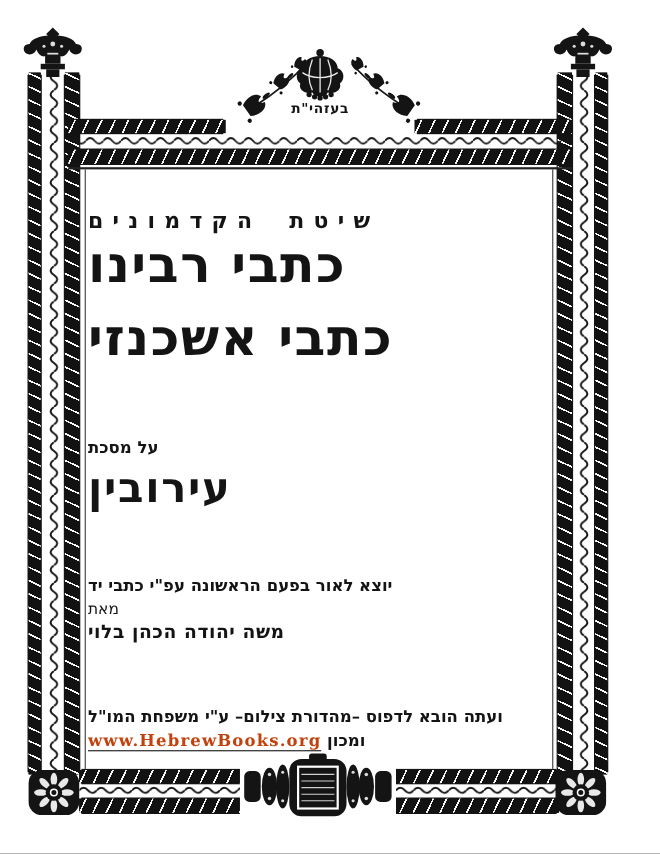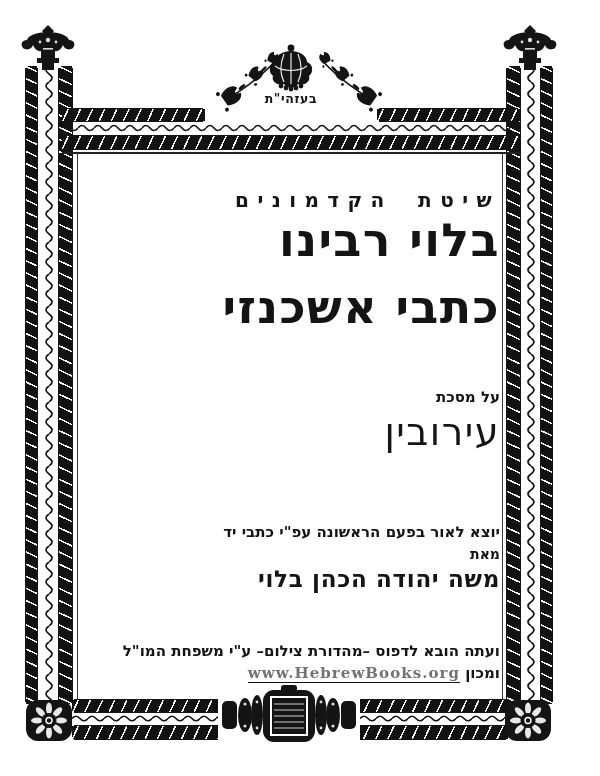--- a/index.html
+++ b/index.html
@@ -19,34 +19,34 @@
     box-shadow:0 -3px 0 -2px #141414, 0 3px 0 -2px #141414;
   }
   .vband{
     position:absolute;top:0;height:100%;background-color:#121212;
     background-image:repeating-linear-gradient(25deg,#121212 0 5px,#f7f7f7 5px 6.5px,#121212 6.5px 11px);
     box-shadow:-3px 0 0 -2px #141414, 3px 0 0 -2px #141414;
   }
   .thinline{position:absolute;background:#222;}
 
   
-  .textblock{position:absolute;left:80px;width:420px;text-align:right;}
+  .textblock{position:absolute;left:80px;width:420px;text-align:left;}
   .blessing{position:absolute;left:62px;width:458px;top:91px;text-align:center;
     font-size:12.5px;font-weight:700;letter-spacing:.05em;}
   .series{font-size:20px;font-weight:700;letter-spacing:.42em;word-spacing:.5em;}
   .bigtitle{font-size:46px;font-weight:700;line-height:1.16;letter-spacing:.03em;}
   .gap-top{margin-top:14px;}
   .small-label{font-size:15px;font-weight:700;}
-  .tractate{font-size:38px;font-weight:400;margin-top:4px;letter-spacing:.04em;}
+  .tractate{font-size:38px;font-weight:700;margin-top:4px;letter-spacing:.04em;}
   .pub{font-size:15px;font-weight:700;line-height:1.4;}
-  .byline{font-size:14px;font-weight:700;margin-top:3px;}
-  .author{font-size:23px;font-weight:700;margin-top:3px;letter-spacing:.03em;}
+  .byline{font-size:14px;font-weight:400;margin-top:3px;}
+  .author{font-size:17px;font-weight:700;margin-top:3px;letter-spacing:.03em;}
   .reprint{font-size:15px;font-weight:700;}
   .website-line{font-size:15px;font-weight:700;margin-top:4px;}
-  .url{color:#737373;text-decoration:none;border-bottom:1.6px solid #141414;
+  .url{color:#c2410c;text-decoration:none;border-bottom:1.6px solid #141414;
     letter-spacing:.07em;font-family:"DejaVu Serif","Liberation Serif",serif;}
   .spray-right{transform:scaleX(-1);}
 </style>
 </head>
 <body>
 
 <div class="page">
 
   <svg class="abs" style="left:19px;top:24px;" width="58" height="46" viewBox="0 0 58 46">
     <g class="ink">
@@ -209,25 +209,25 @@
     <rect width="458" height="12" fill="url(#hwaveT)"></rect>
   </svg>
   <div class="hband" style="left:62px;top:136px;width:458px;height:13px;"></div>
   <div class="thinline" style="left:62px;top:152px;width:458px;height:1.5px;"></div>
 
   <div class="thinline" style="left:77px;top:154px;width:1px;height:545px;background:#3a3a3a;"></div>
   <div class="thinline" style="left:502px;top:154px;width:1px;height:545px;background:#3a3a3a;"></div>
 
   <div class="textblock" style="top:188px;" dir="rtl">
     <div class="series">שיטת הקדמונים</div>
-    <div class="bigtitle" style="margin-top:2px;">בלוי רבינו</div>
+    <div class="bigtitle" style="margin-top:2px;">כתבי רבינו</div>
     <div class="bigtitle gap-top">כתבי אשכנזי</div>
   </div>
 
-  <div class="textblock" style="top:388px;" dir="rtl">
+  <div class="textblock" style="top:398px;" dir="rtl">
     <div class="small-label">על מסכת</div>
     <div class="tractate">עירובין</div>
   </div>
 
   <div class="textblock" style="top:522px;" dir="rtl">
     <div class="pub">יוצא לאור בפעם הראשונה עפ"י כתבי יד</div>
     <div class="byline">מאת</div>
     <div class="author">משה יהודה הכהן בלוי</div>
   </div>
 

